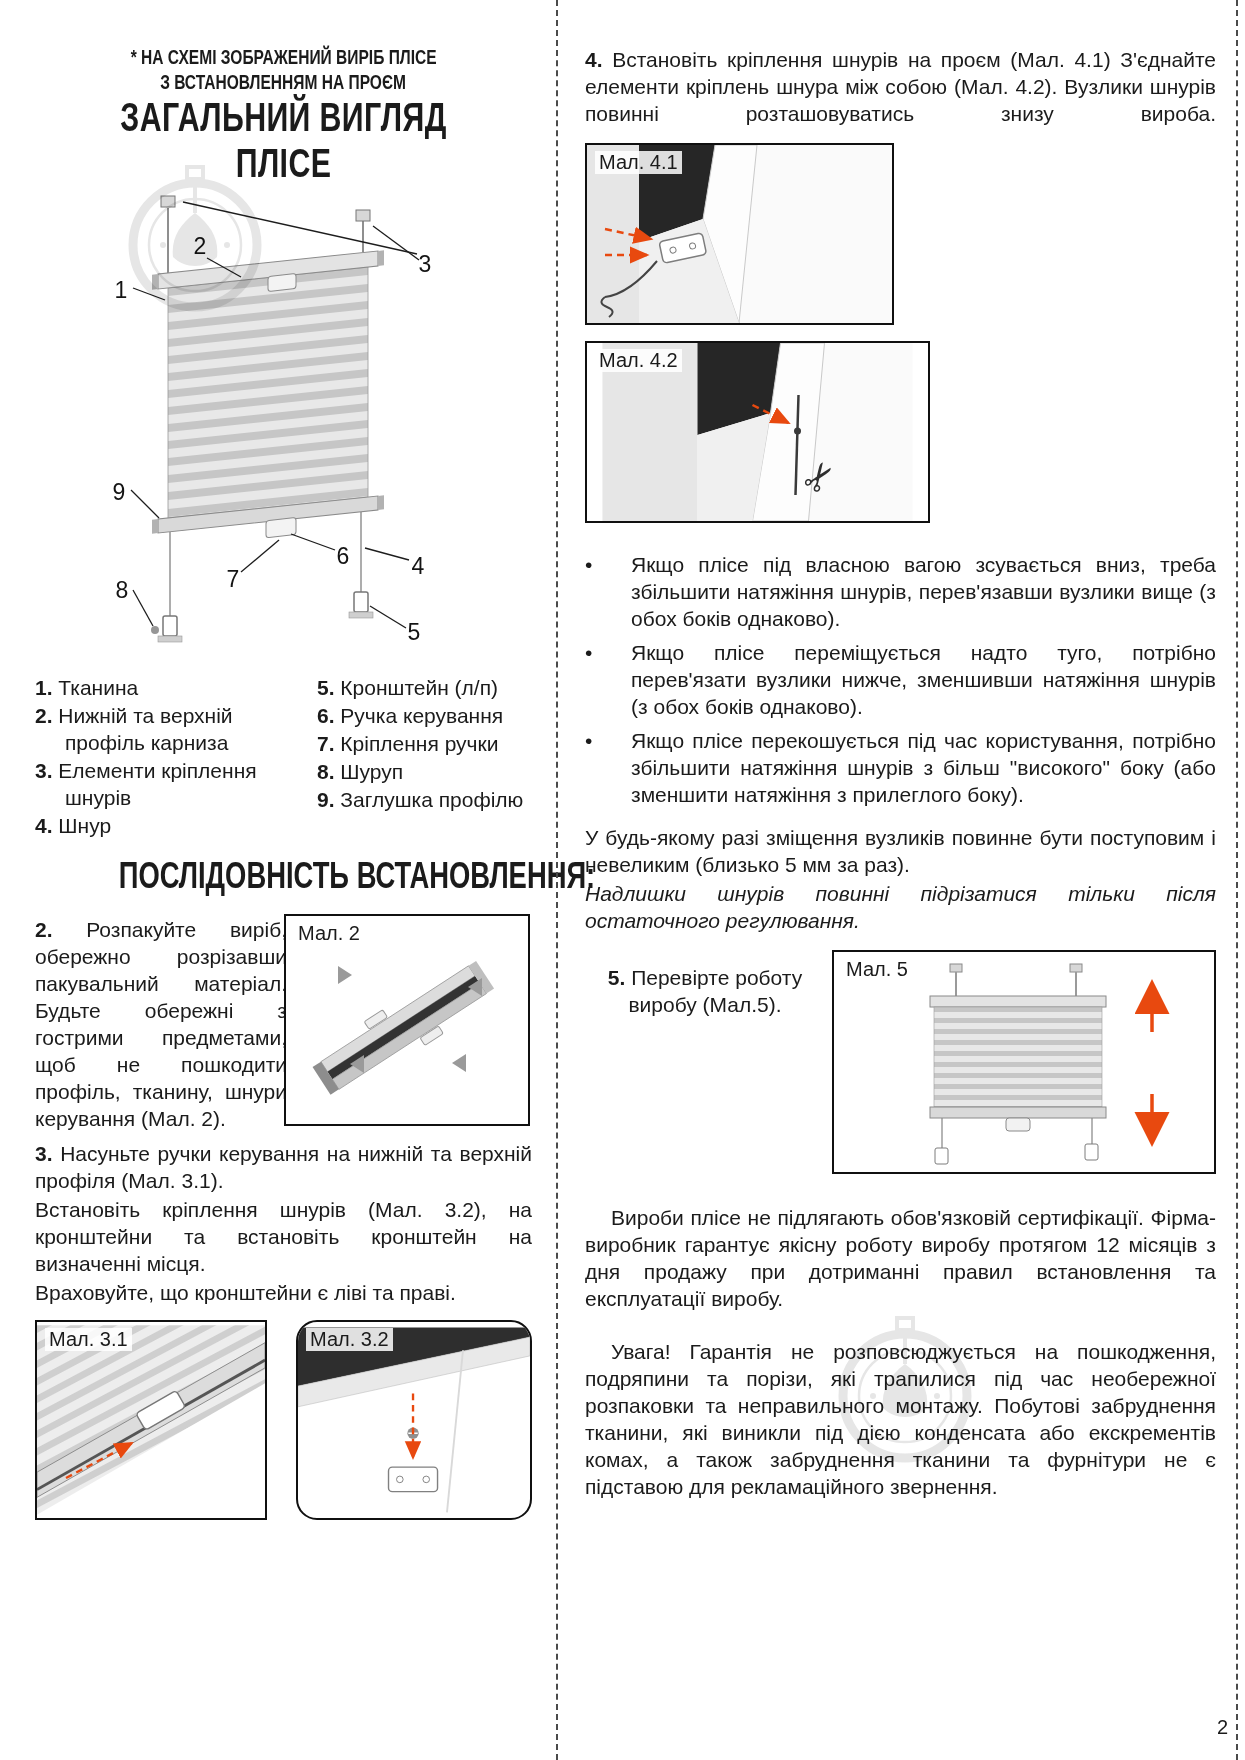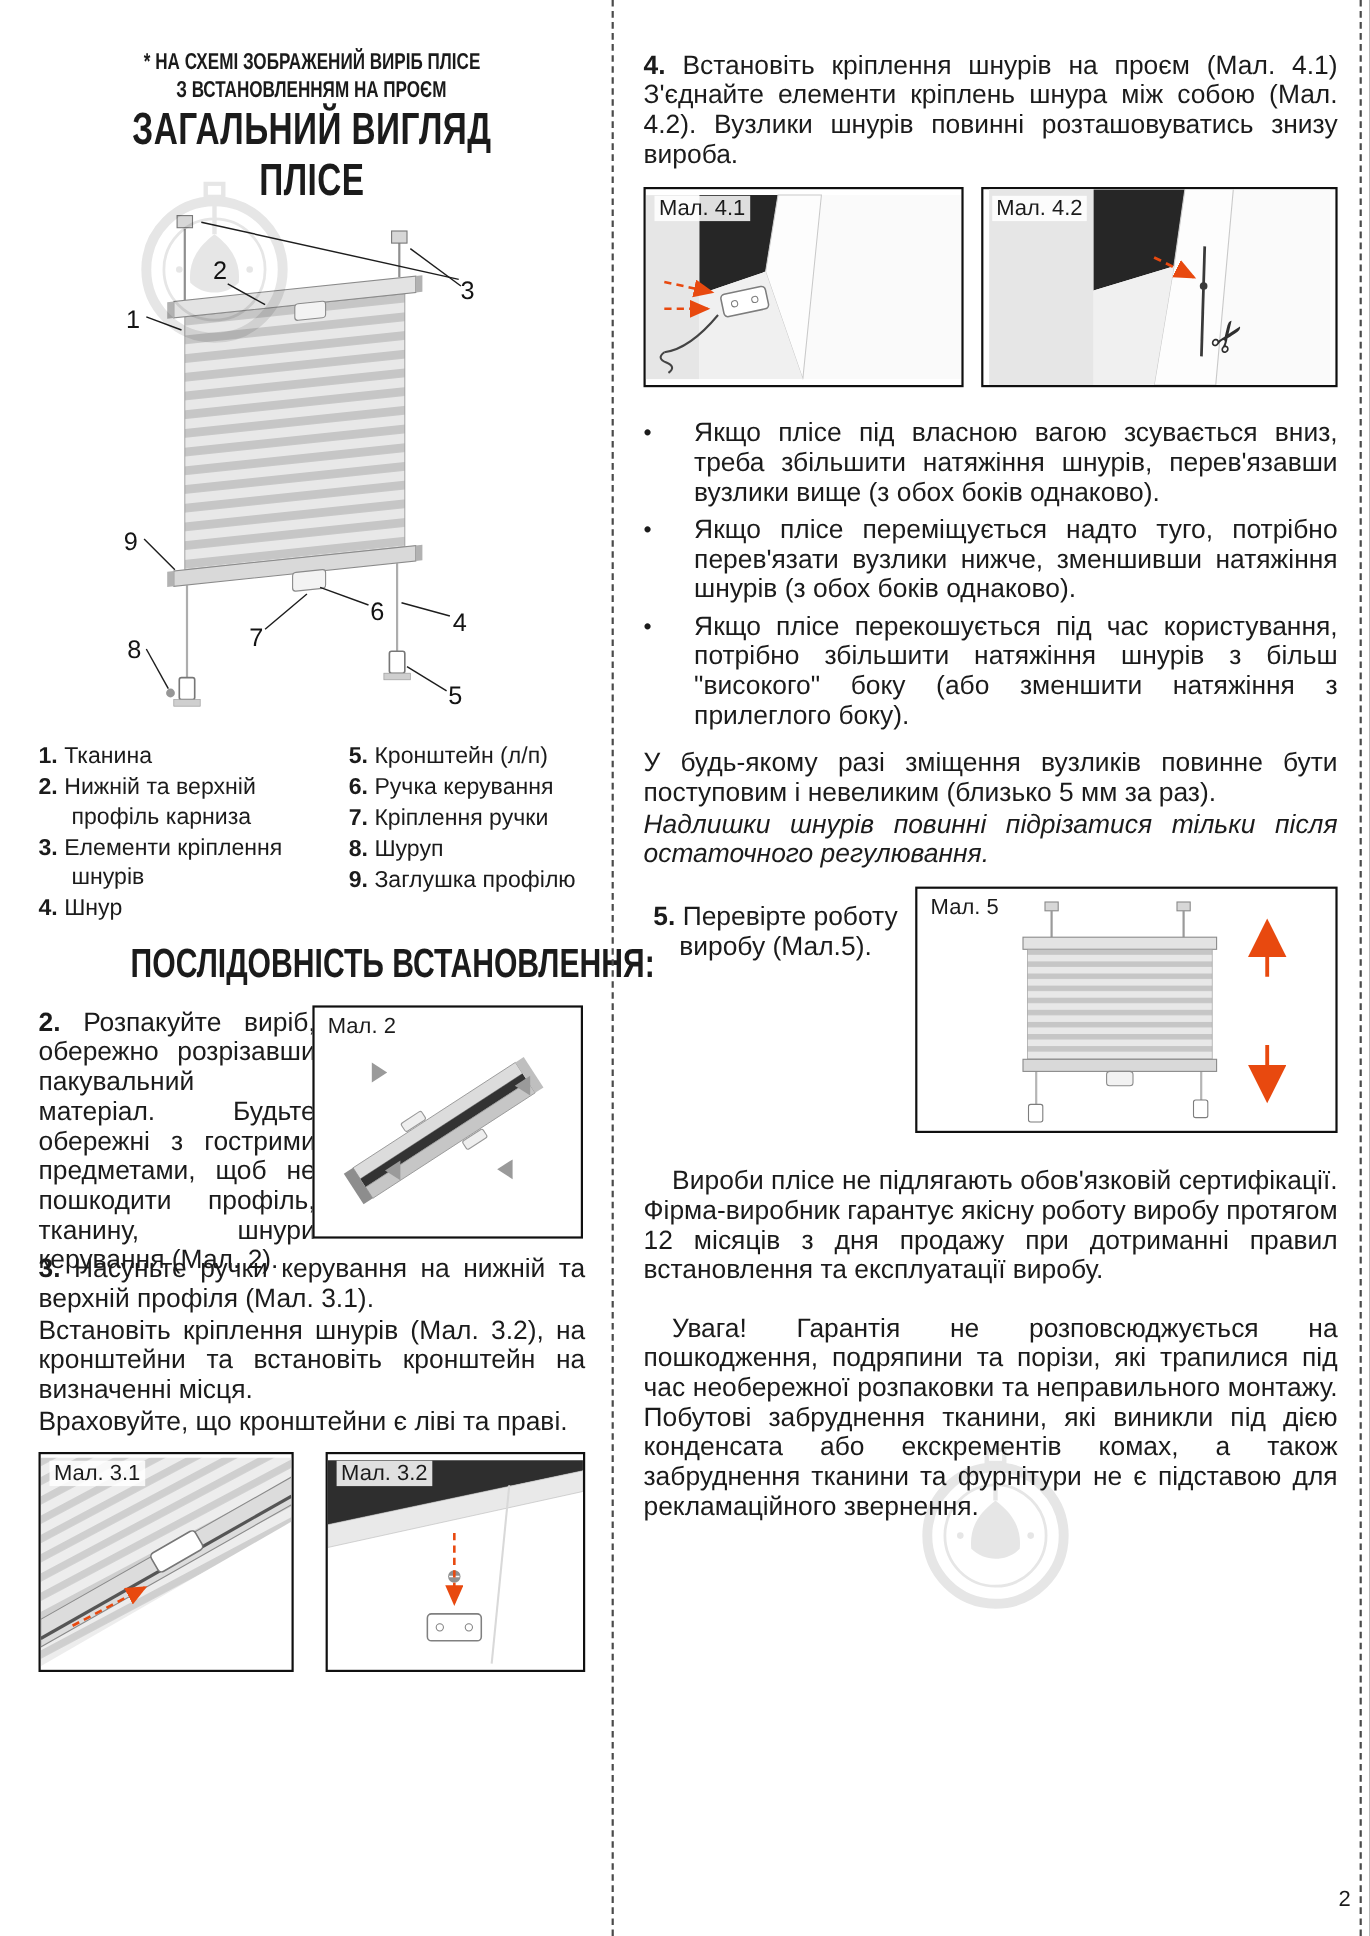--- a/index.html
+++ b/index.html
@@ -11,41 +11,41 @@
   .wm{position:absolute;opacity:.5;mix-blend-mode:multiply;z-index:3;pointer-events:none;}
   .leftcol{position:absolute;left:35px;top:36px;width:497px;z-index:1;}
   .rightcol{position:absolute;left:585px;top:46px;width:631px;z-index:1;}
   .center{text-align:center;}
   .cond{display:inline-block;transform:scaleX(.74);transform-origin:50% 50%;white-space:nowrap;}
   .h1{font-size:41px;font-weight:bold;line-height:46px;letter-spacing:.5px;}
   .h2{font-size:21px;font-weight:bold;line-height:25px;}
   .h3{font-size:37px;font-weight:bold;line-height:44px;}
   .h3w{font-size:40px;font-weight:bold;line-height:46px;transform:scaleX(.8);}
   .subtitle{margin-top:8px;}
-  .para{font-size:24px;line-height:27px;text-align:justify;margin:0;}
+  .para{font-size:21px;line-height:27px;text-align:justify;margin:0;}
   .jlast{text-align-last:justify;}
   .indent{text-indent:26px;}
   .diagram-wrap{position:relative;height:482px;margin-top:2px;}
   .main-d{position:absolute;left:38px;top:0;}
   .legend{display:flex;margin-top:4px;font-size:21px;line-height:27px;}
   .lcol1{width:272px;margin-right:10px;}
   .lcol2{width:215px;}
   .lg-item{padding-left:30px;text-indent:-30px;margin-bottom:1px;}
   .figbox{position:relative;border:2px solid #101010;background:#fff;overflow:hidden;}
   .figbox svg{display:block;width:100%;height:100%;}
   .figlabel{position:absolute;top:6px;left:8px;font-size:20px;color:#1b1b1b;background:rgba(255,255,255,.85);padding:0 4px;z-index:2;}
   .step2row{position:relative;height:212px;margin-top:16px;}
   .step2text{position:absolute;left:0;top:2px;width:252px;}
   .fb2{position:absolute;right:2px;top:0;width:242px;height:208px;}
   .step3{margin-top:14px;}
   .step3 .para{margin:0 0 2px 0;}
   .figrow{display:flex;gap:29px;margin-top:14px;}
   .fb31{width:236px;height:196px;}
-  .fb32{width:240px;height:196px;}
-  .figrow4{display:flex;gap:16px;margin-top:16px;}
+  .fb32{width:240px;height:196px;border-radius:21px;}
+  .figrow4{display:flex;gap:16px;margin-top:16px;flex-direction:column;}
   .fb41{width:305px;height:178px;}
   .fb42{width:341px;height:178px;}
   .bullets{margin-top:28px;}
   .bullet{display:flex;margin-bottom:7px;}
   .bdot{width:12px;margin-right:34px;font-size:21px;line-height:27px;}
   .btxt{flex:1;}
   .note{margin-top:16px;}
   .note2{margin-top:2px;font-style:italic;}
   .step5row{position:relative;height:232px;margin-top:16px;}
   .step5text{position:absolute;left:0;top:14px;width:240px;text-align:center;}

